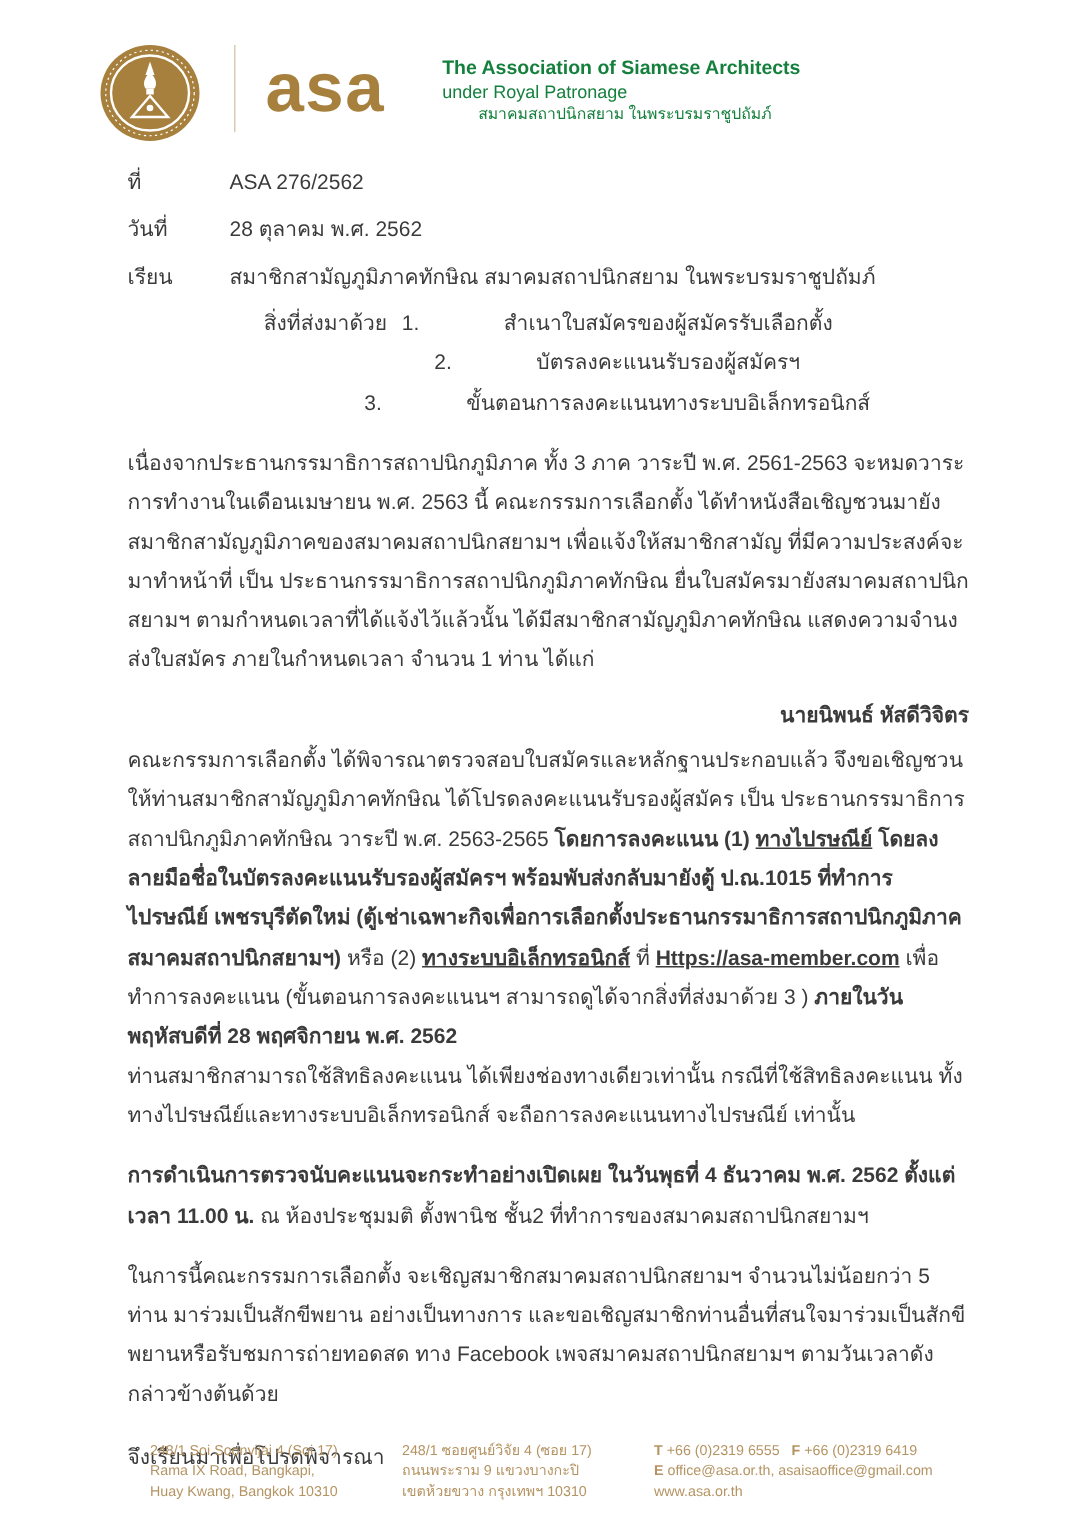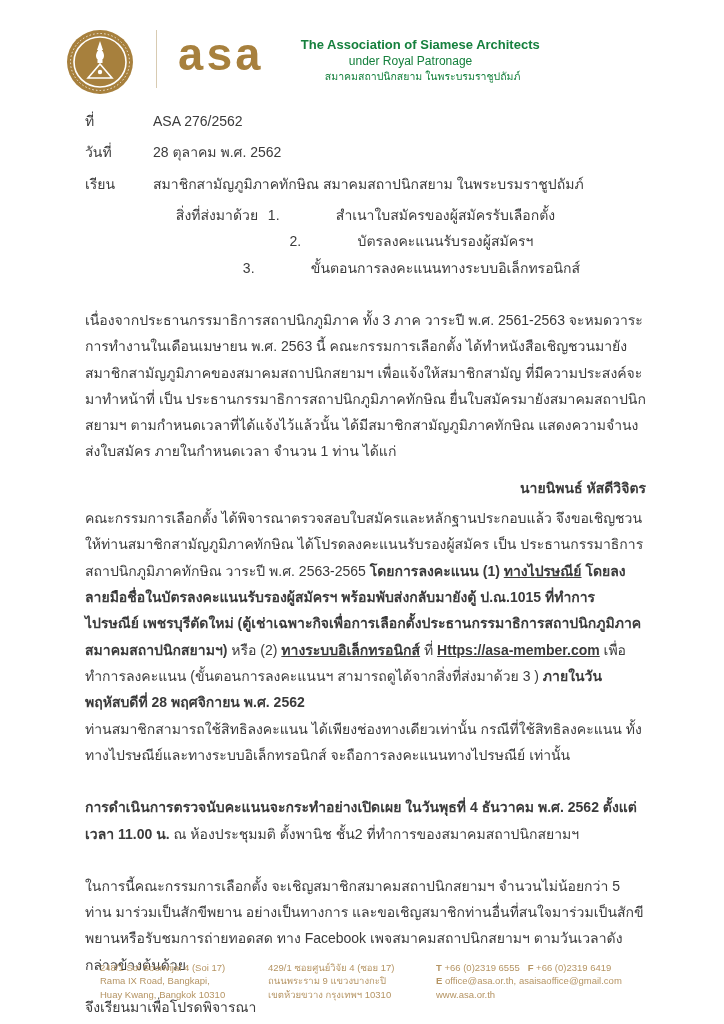--- a/index.html
+++ b/index.html
@@ -25,39 +25,39 @@
   .header-divider {
     width: 1px; height: 58px; background: #d8cbb2; margin: 2px 4px 0 4px;
   }
   .brand-word {
     font-size: 46px;
     font-weight: bold;
     color: #a7803d;
     letter-spacing: 1px;
     line-height: 60px;
     margin-right: 22px;
-    font-family: Liberation Mono, monospace;
+    font-family: Liberation Sans, sans-serif;
   }
   .org-block { padding-top: 9px; color: #15803d; }
   .org-en { font-size: 13px; font-weight: bold; line-height: 1.3; }
-  .org-sub { font-size: 12px; line-height: 1.3; margin-left: 48px; }
+  .org-sub { font-size: 12px; line-height: 1.3; }
   .org-th { font-size: 10.5px; line-height: 1.5; margin-left: 24px; }
   
   .content {
     padding: 12px 78px 0 85px;
     font-size: 14px;
     line-height: 1.88;
   }
   .meta-row { display: flex; margin-bottom: 5px; }
   .meta-label { width: 68px; flex: 0 0 auto; }
   .meta-value { flex: 1; }
   .attach-row { display: flex; justify-content: center; }
   .attach-indent { width: 92px; flex: 0 0 auto; }
   .attach-num { width: 68px; flex: 0 0 auto; }
-  .para { margin-top: 26px; text-align: left; }
+  .para { margin-top: 14px; text-align: left; }
   .candidate { text-align: right; font-weight: bold; margin-top: 10px; }
   .run-bold { font-weight: bold; }
   .run-underline { text-decoration: underline; }
   .closing { margin-top: 16px; }
   
   .footer {
     position: absolute;
     left: 0; right: 0; bottom: 22px;
     display: flex;
     padding-left: 100px;
@@ -145,21 +145,21 @@
 
   </div>
 
   <div class="footer">
     <div class="col">
       <div>248/1 Soi Soonvijai 4 (Soi 17)</div>
       <div>Rama IX Road, Bangkapi,</div>
       <div>Huay Kwang, Bangkok 10310</div>
     </div>
     <div class="col">
-      <div>429/1 ซอยศูนย์วิจัย 4 (ซอย 17)</div>
+      <div>248/1 ซอยศูนย์วิจัย 4 (ซอย 17)</div>
       <div>ถนนพระราม 9 แขวงบางกะปิ</div>
       <div>เขตห้วยขวาง กรุงเทพฯ 10310</div>
     </div>
     <div class="col contact">
       <div>
         <b>T</b>
         <span>+66 (0)2319 6555</span>&nbsp;&nbsp;
         <b>F</b>
         <span>+66 (0)2319 6419</span>
       </div>

